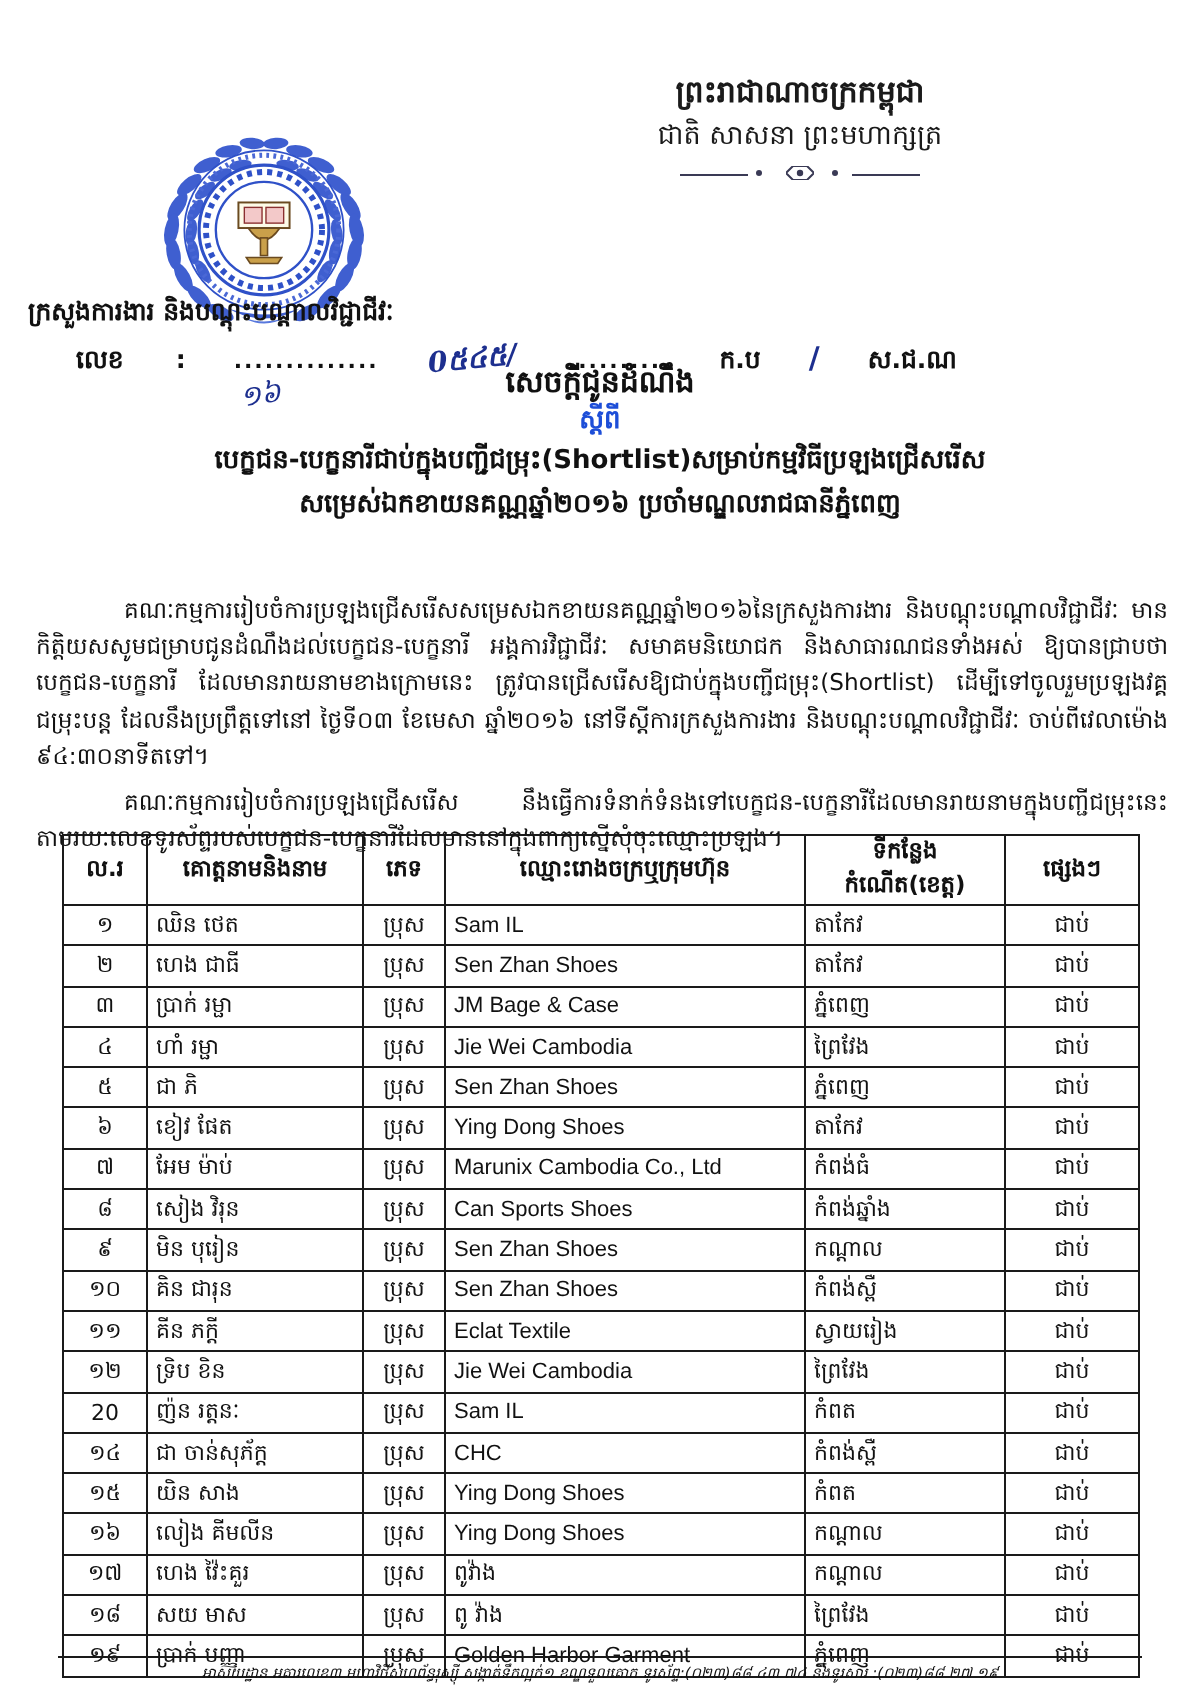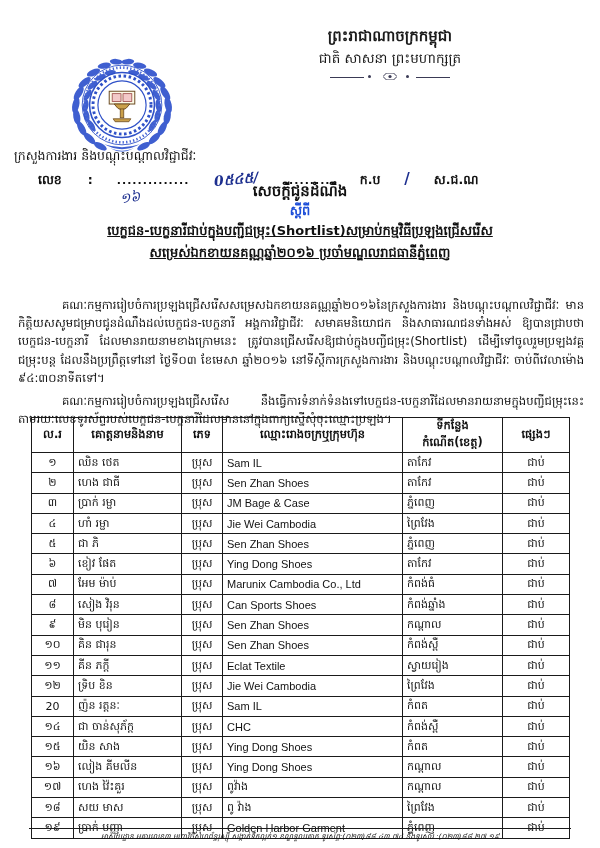--- a/index.html
+++ b/index.html
@@ -9,21 +9,21 @@
     background:#ffffff;
     font-family:"DejaVu Sans","Liberation Sans",sans-serif;
     color:#101010;
     overflow:hidden;
     position:relative;
   }
   .page{
     position:relative;
     width:600px;height:848px;
     box-sizing:border-box;
-    padding:0;
+    padding:10px;
   }
 
   
   .header{
     position:relative;
     height:150px;
   }
   .national-title{
     position:absolute;
     left:180px; top:26px;
@@ -73,21 +73,21 @@
   }
 
   
   .ministry{
     position:absolute;
     left:14px; top:148px;
     width:300px;
   }
   .ministry-name{
     font-size:12.5px;
-    font-weight:normal;
+    font-weight:bold;
     color:#111;
     white-space:nowrap;
   }
   .ref-line{
     margin-top:4px;
     margin-left:24px;
     font-size:12.5px;
     font-weight:bold;
     color:#111;
     display:flex;
@@ -140,21 +140,20 @@
     line-height:1.3;
     margin-top:1px;
   }
   .doc-topic{
     margin-top:2px;
     font-size:13px;
     font-weight:bold;
     color:#111;
     line-height:1.5;
     padding:0 14px;
-    text-decoration:underline;
   }
 
   
   .body{
     position:absolute;
     left:18px; top:284px;
     width:566px;
   }
   .para{
     font-size:11.6px;

